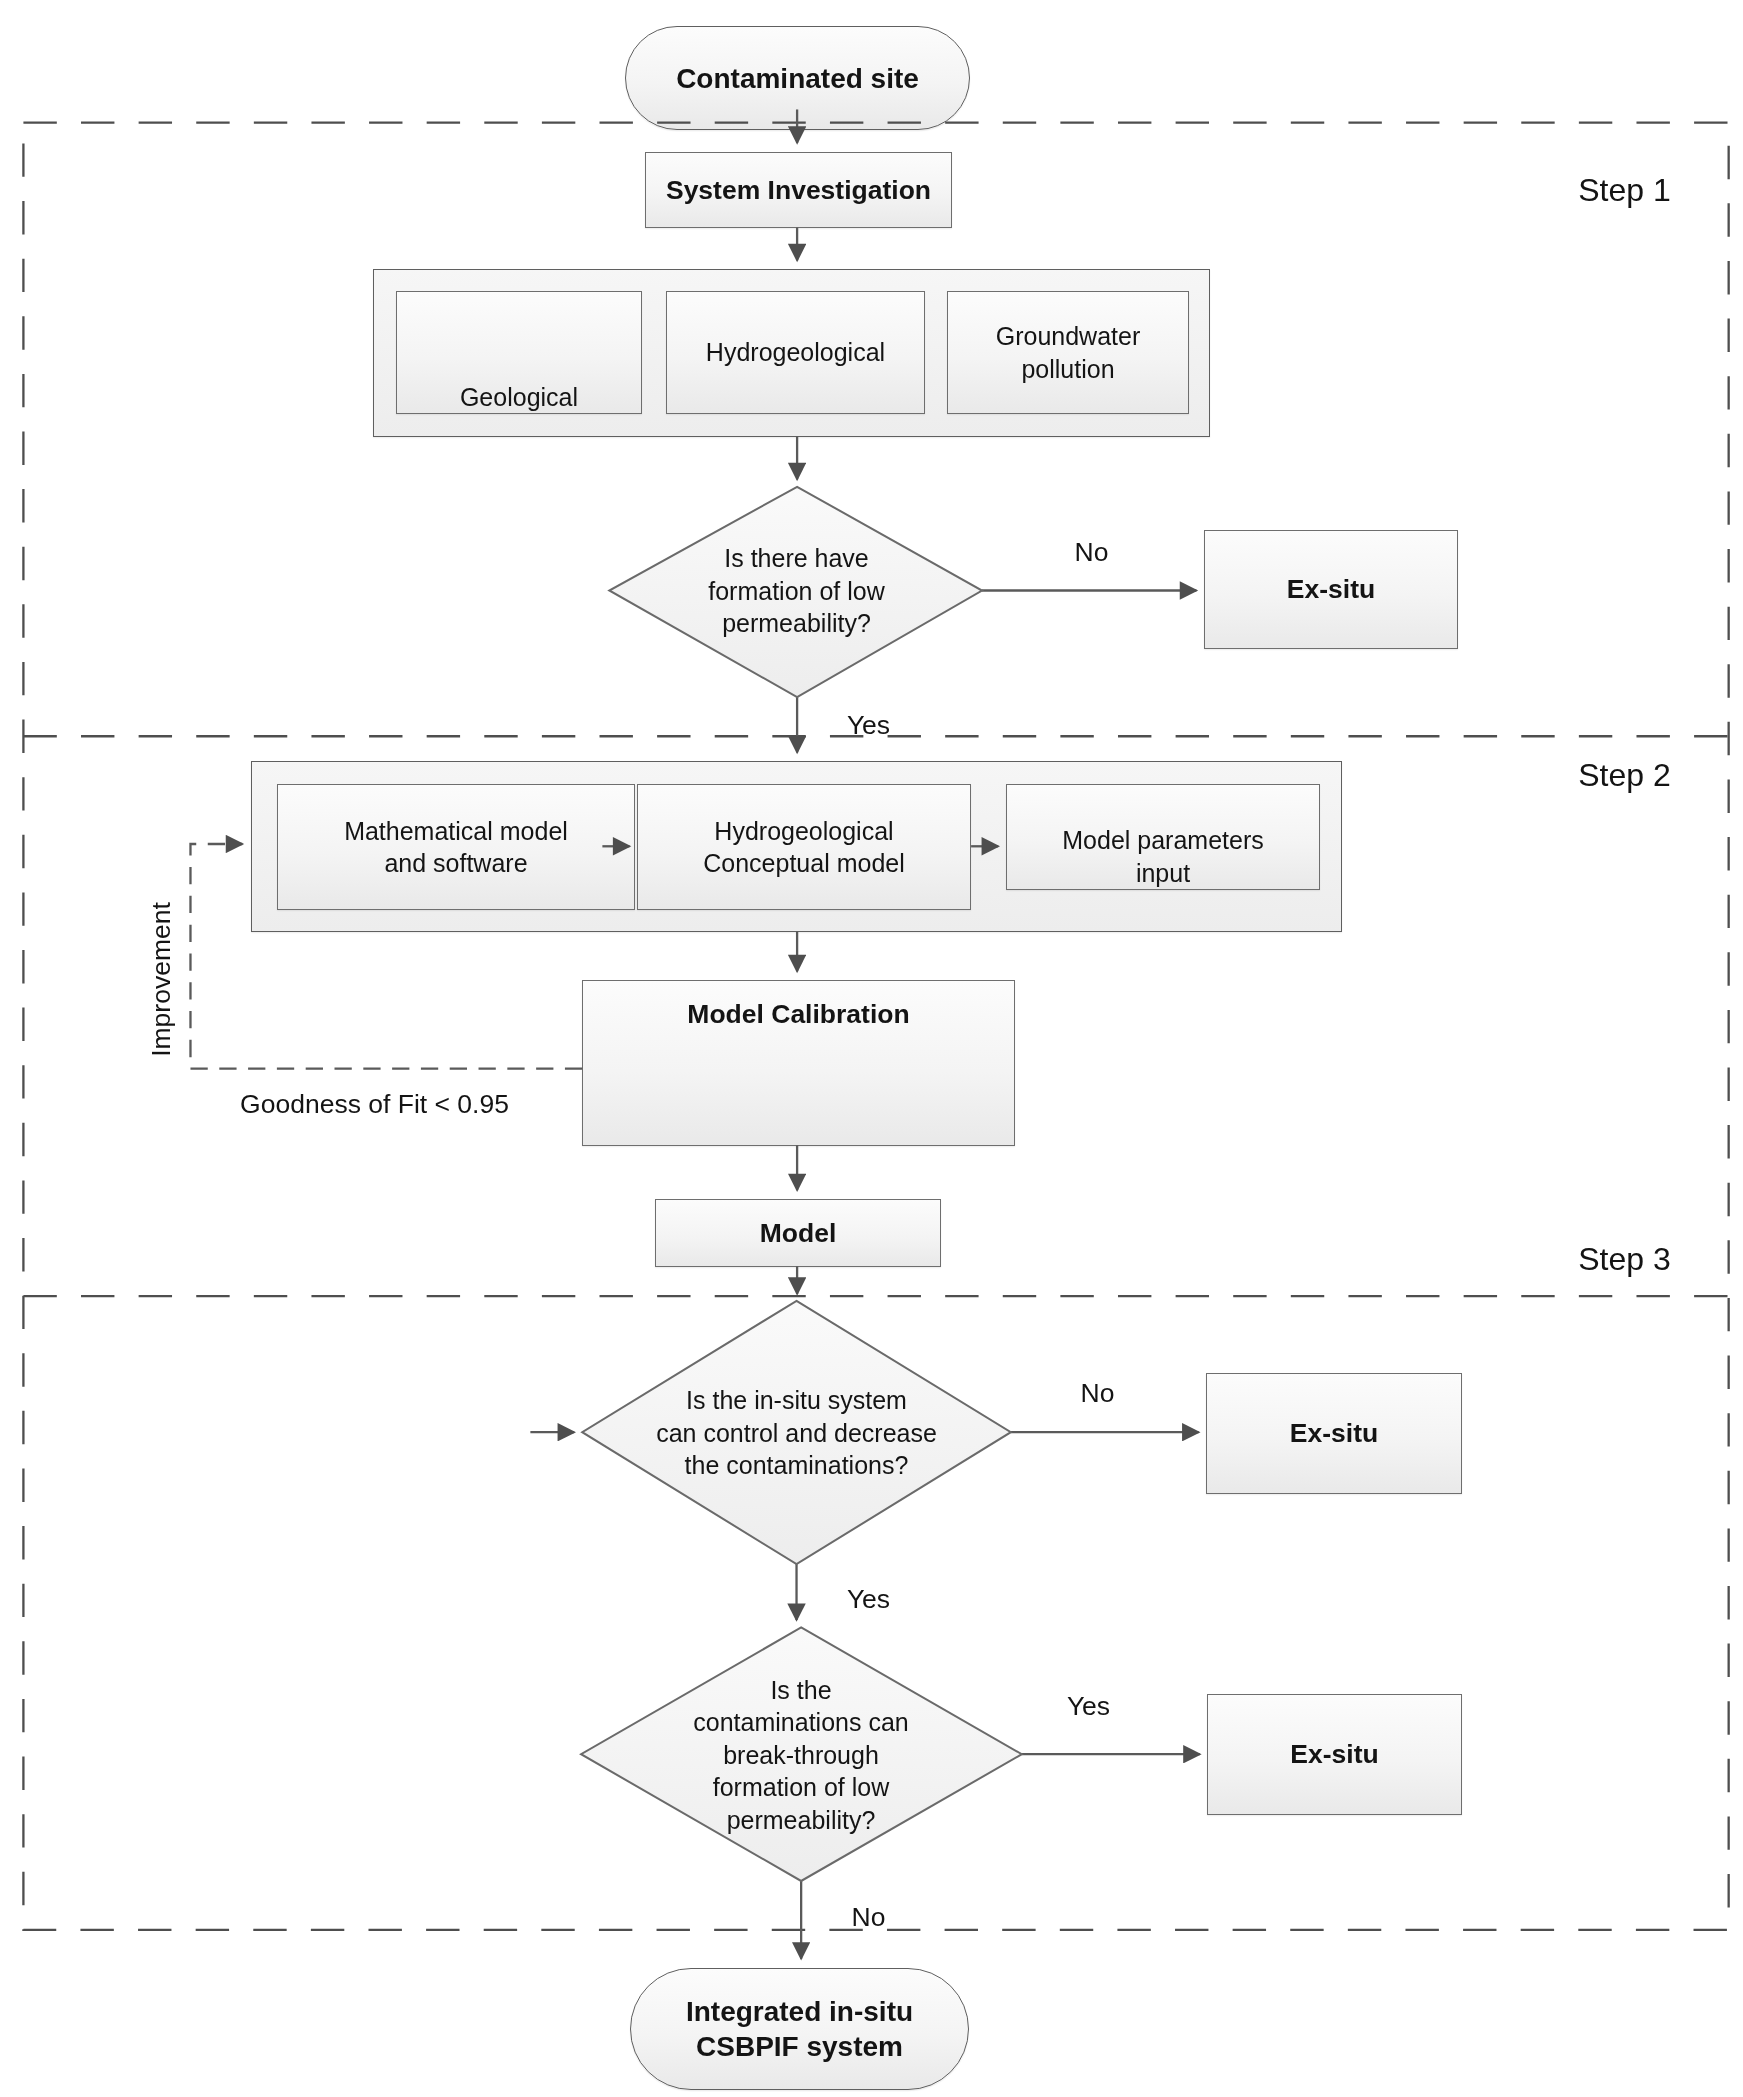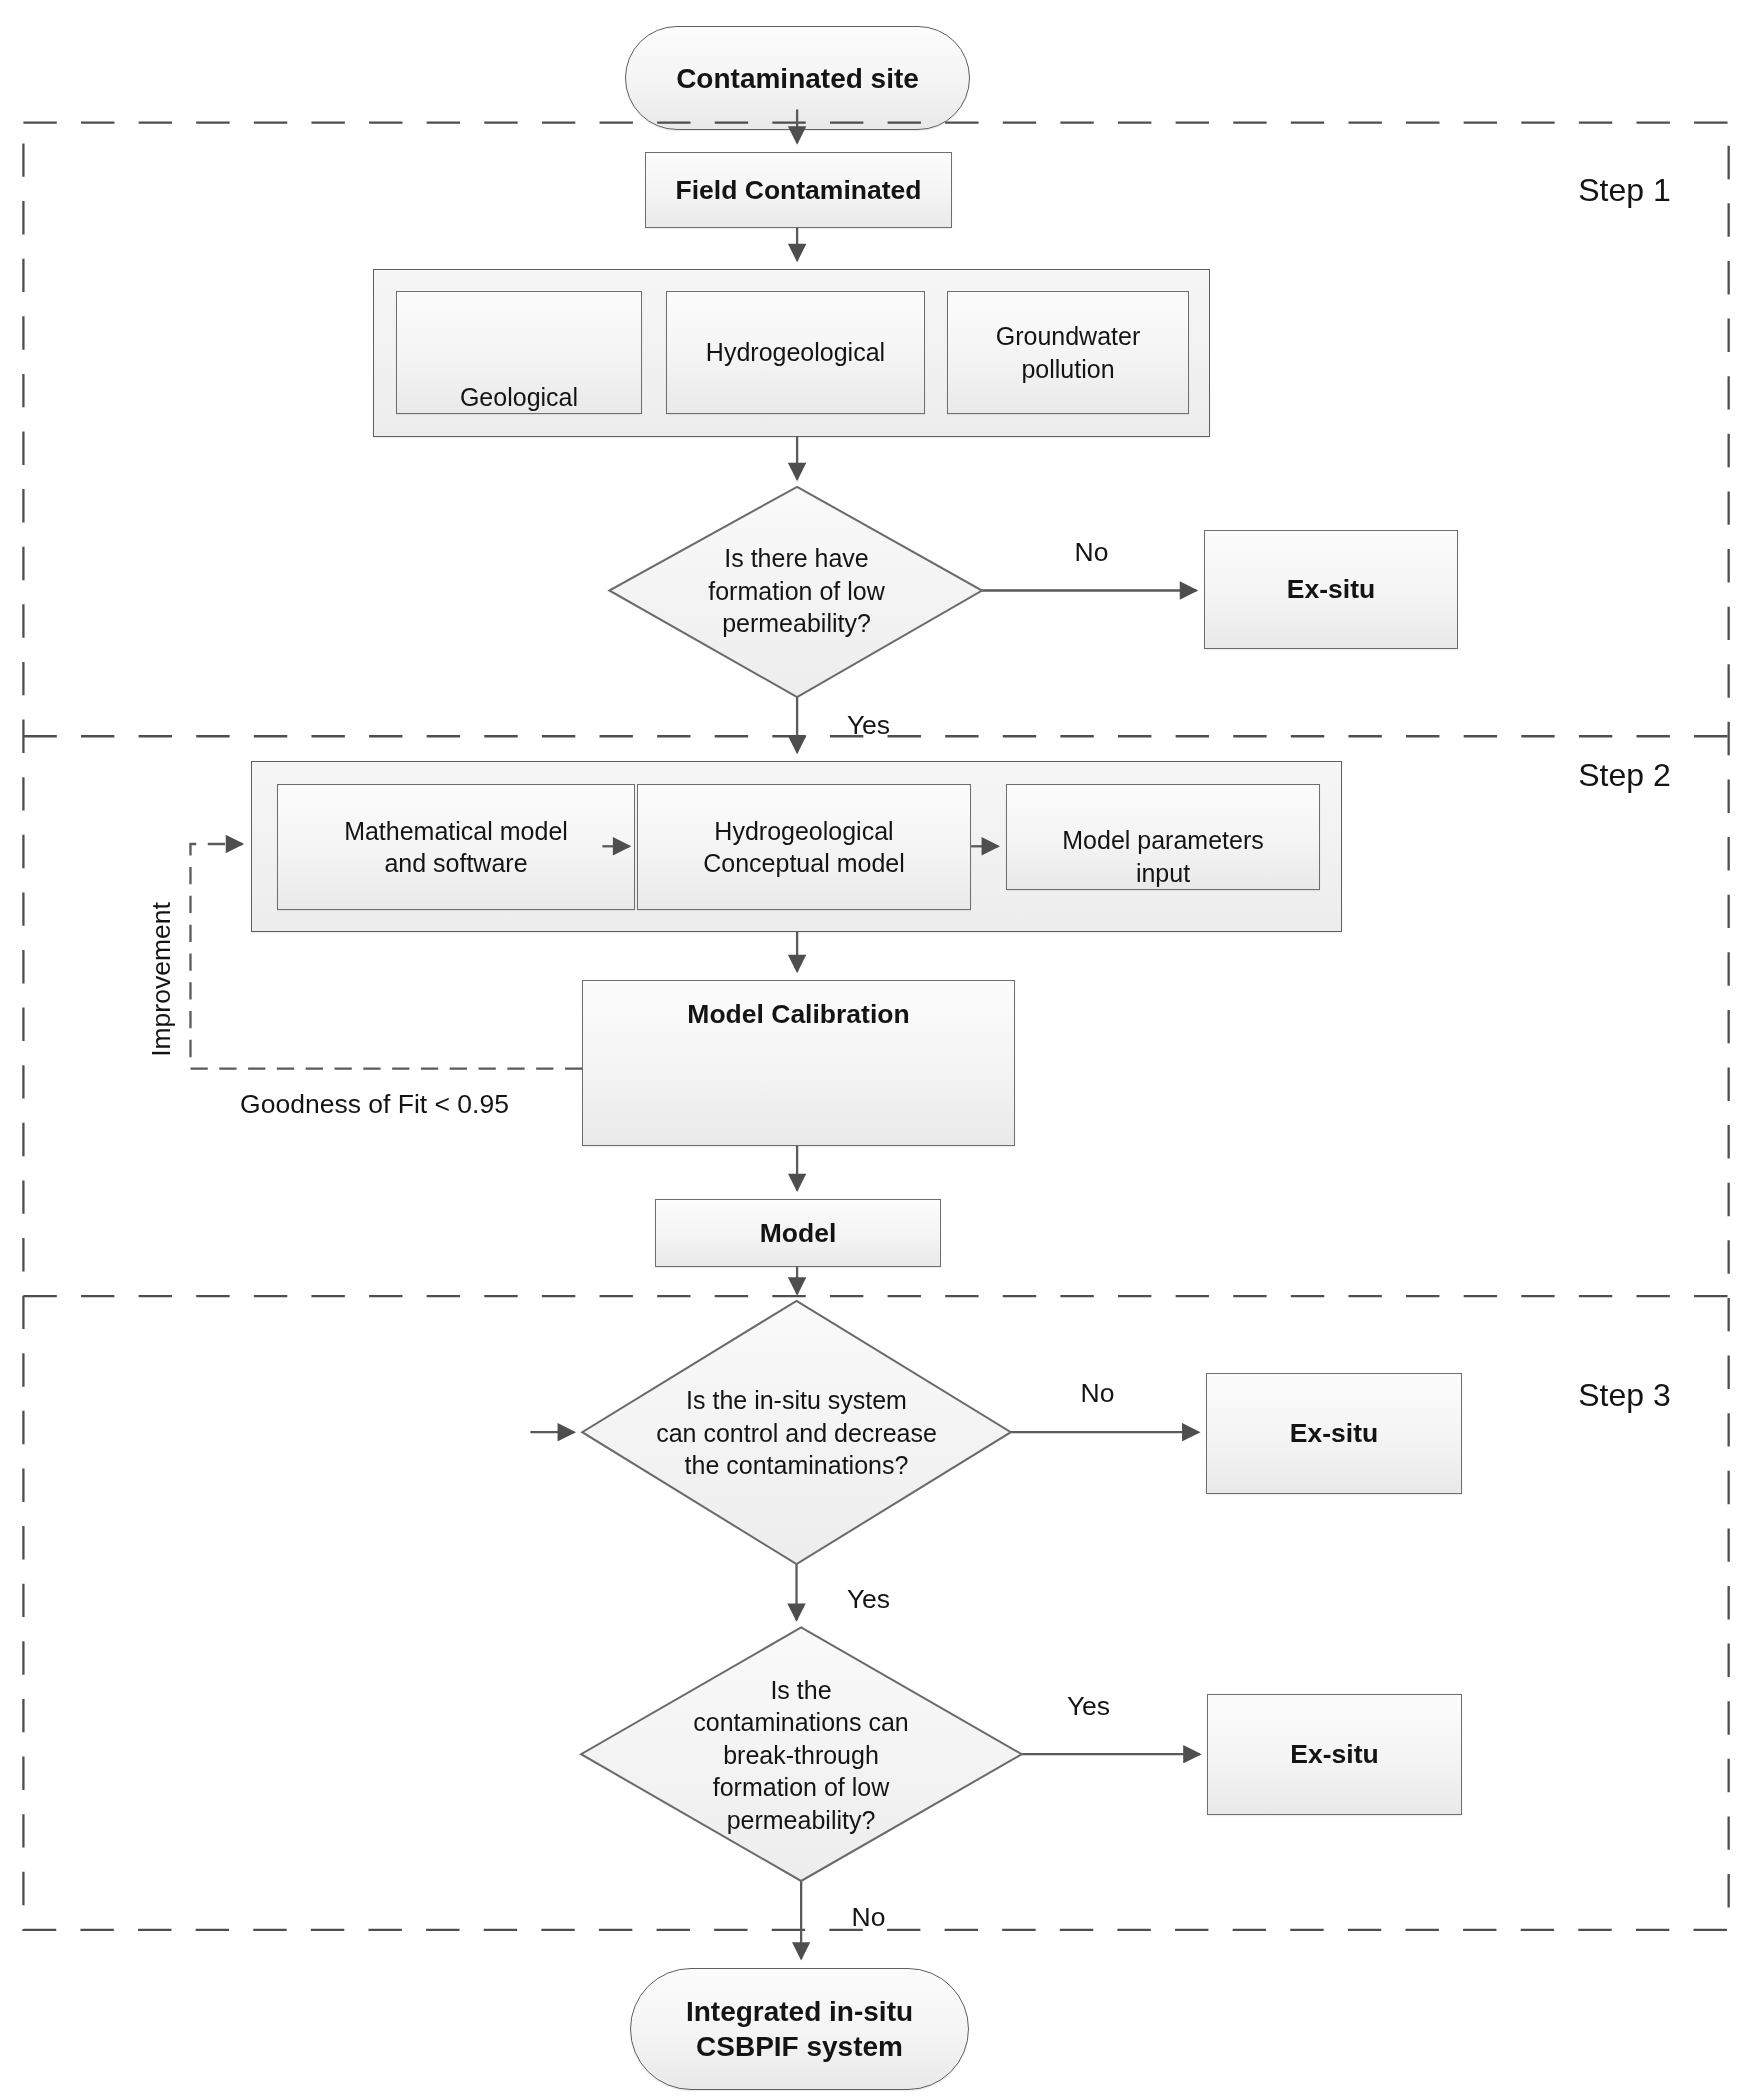--- a/index.html
+++ b/index.html
@@ -80,28 +80,28 @@
 
     <g stroke="#6a6a6a" stroke-width="3.5" fill="url(#gd)">
       <polygon points="1383,845 1704,1025 1383,1210 1057,1025"></polygon>
       <polygon points="1382,2258 1754,2486 1382,2715 1010,2486"></polygon>
       <polygon points="1390,2825 1773,3045 1390,3265 1008,3045"></polygon>
     </g>
   </svg>
 
   <div class="plain t56 center" style="left:1521px; top:171px; width:207px;">Step 1</div>
   <div class="plain t56 center" style="left:1521px; top:756px; width:207px;">Step 2</div>
-  <div class="plain t56 center" style="left:1521px; top:1376px; width:207px;">Step 3</div>
+  <div class="plain t56 center" style="left:1521px; top:1240px; width:207px;">Step 3</div>
 
   <div class="box terminal t48 bold" style="left:625px; top:26px; width:345px; height:104px;">
     <span>Contaminated site</span>
   </div>
 
   <div class="box t46 bold" style="left:645px; top:152px; width:307px; height:76px;">
-    <span>Field Contaminated</span>
+    <span>System Investigation</span>
   </div>
 
   <div class="box container" style="left:373px; top:269px; width:837px; height:168px;"></div>
   <div class="box t42" style="left:396px; top:291px; width:246px; height:123px;align-items:flex-end;">
     <span class="pre">Geological</span>
   </div>
   <div class="box t42" style="left:666px; top:291px; width:259px; height:123px;">
     <span class="pre">Hydrogeological</span>
   </div>
   <div class="box t42" style="left:947px; top:291px; width:242px; height:123px;text-align:center;">

